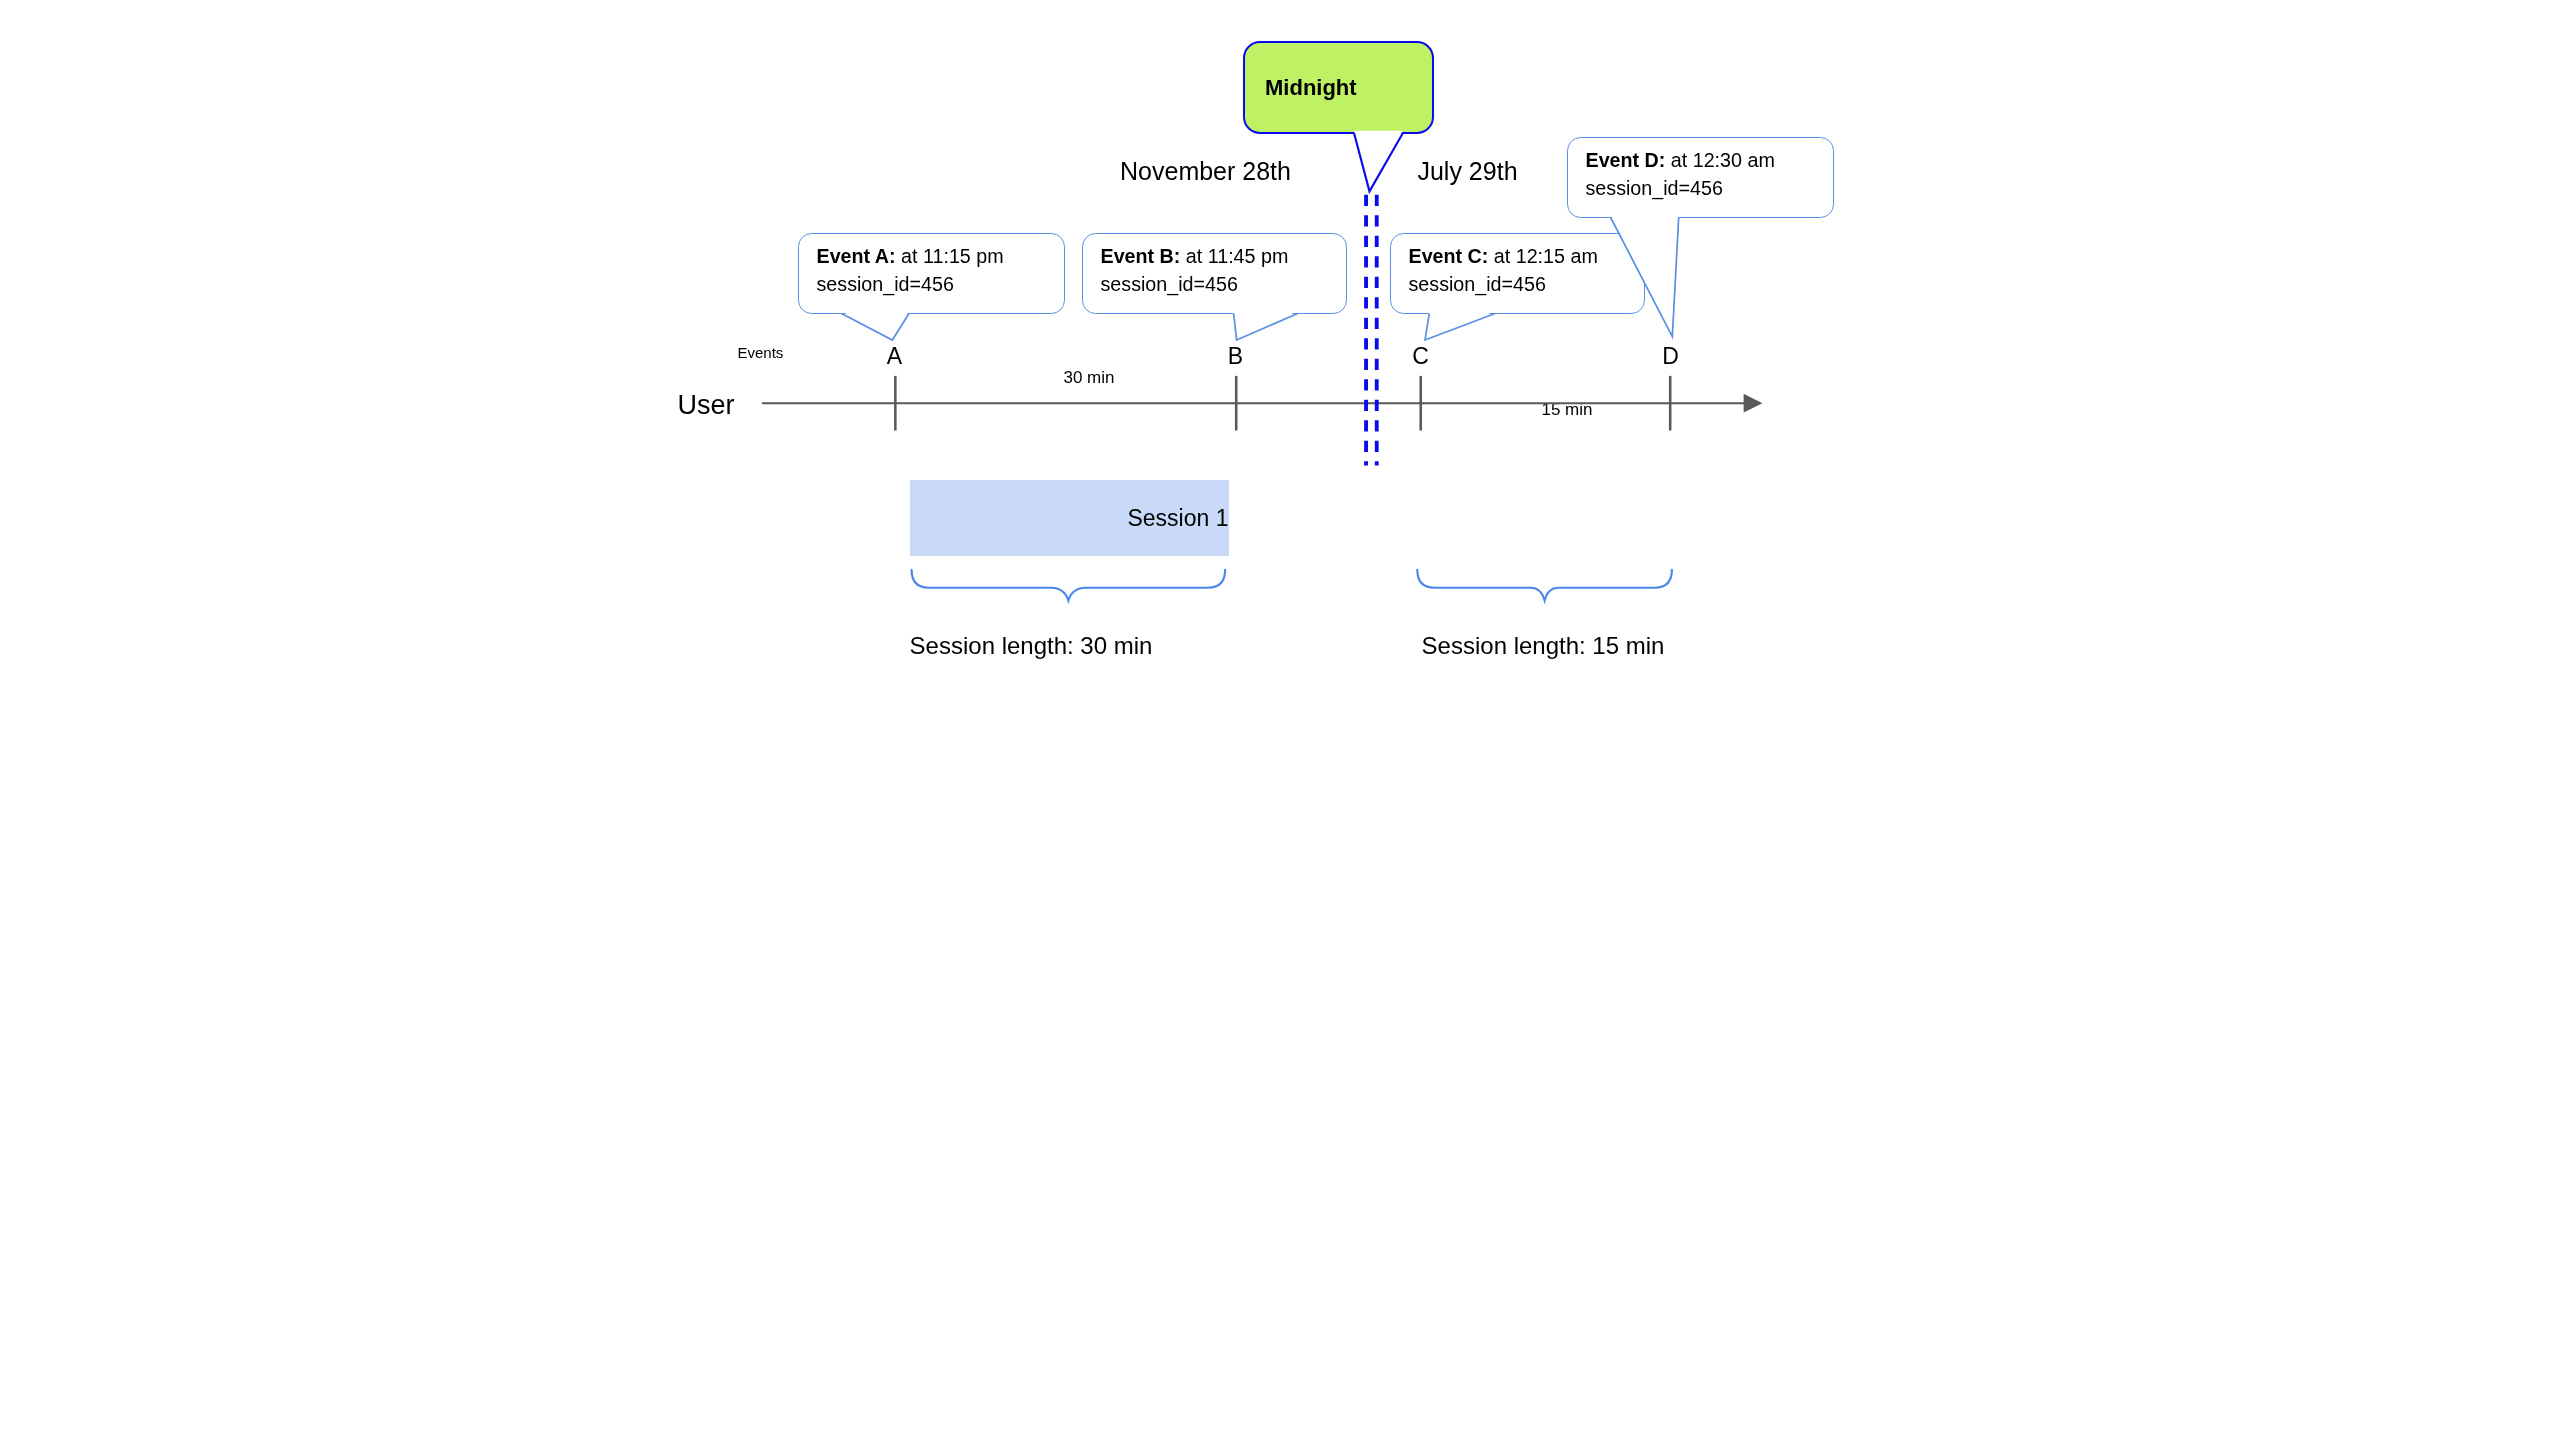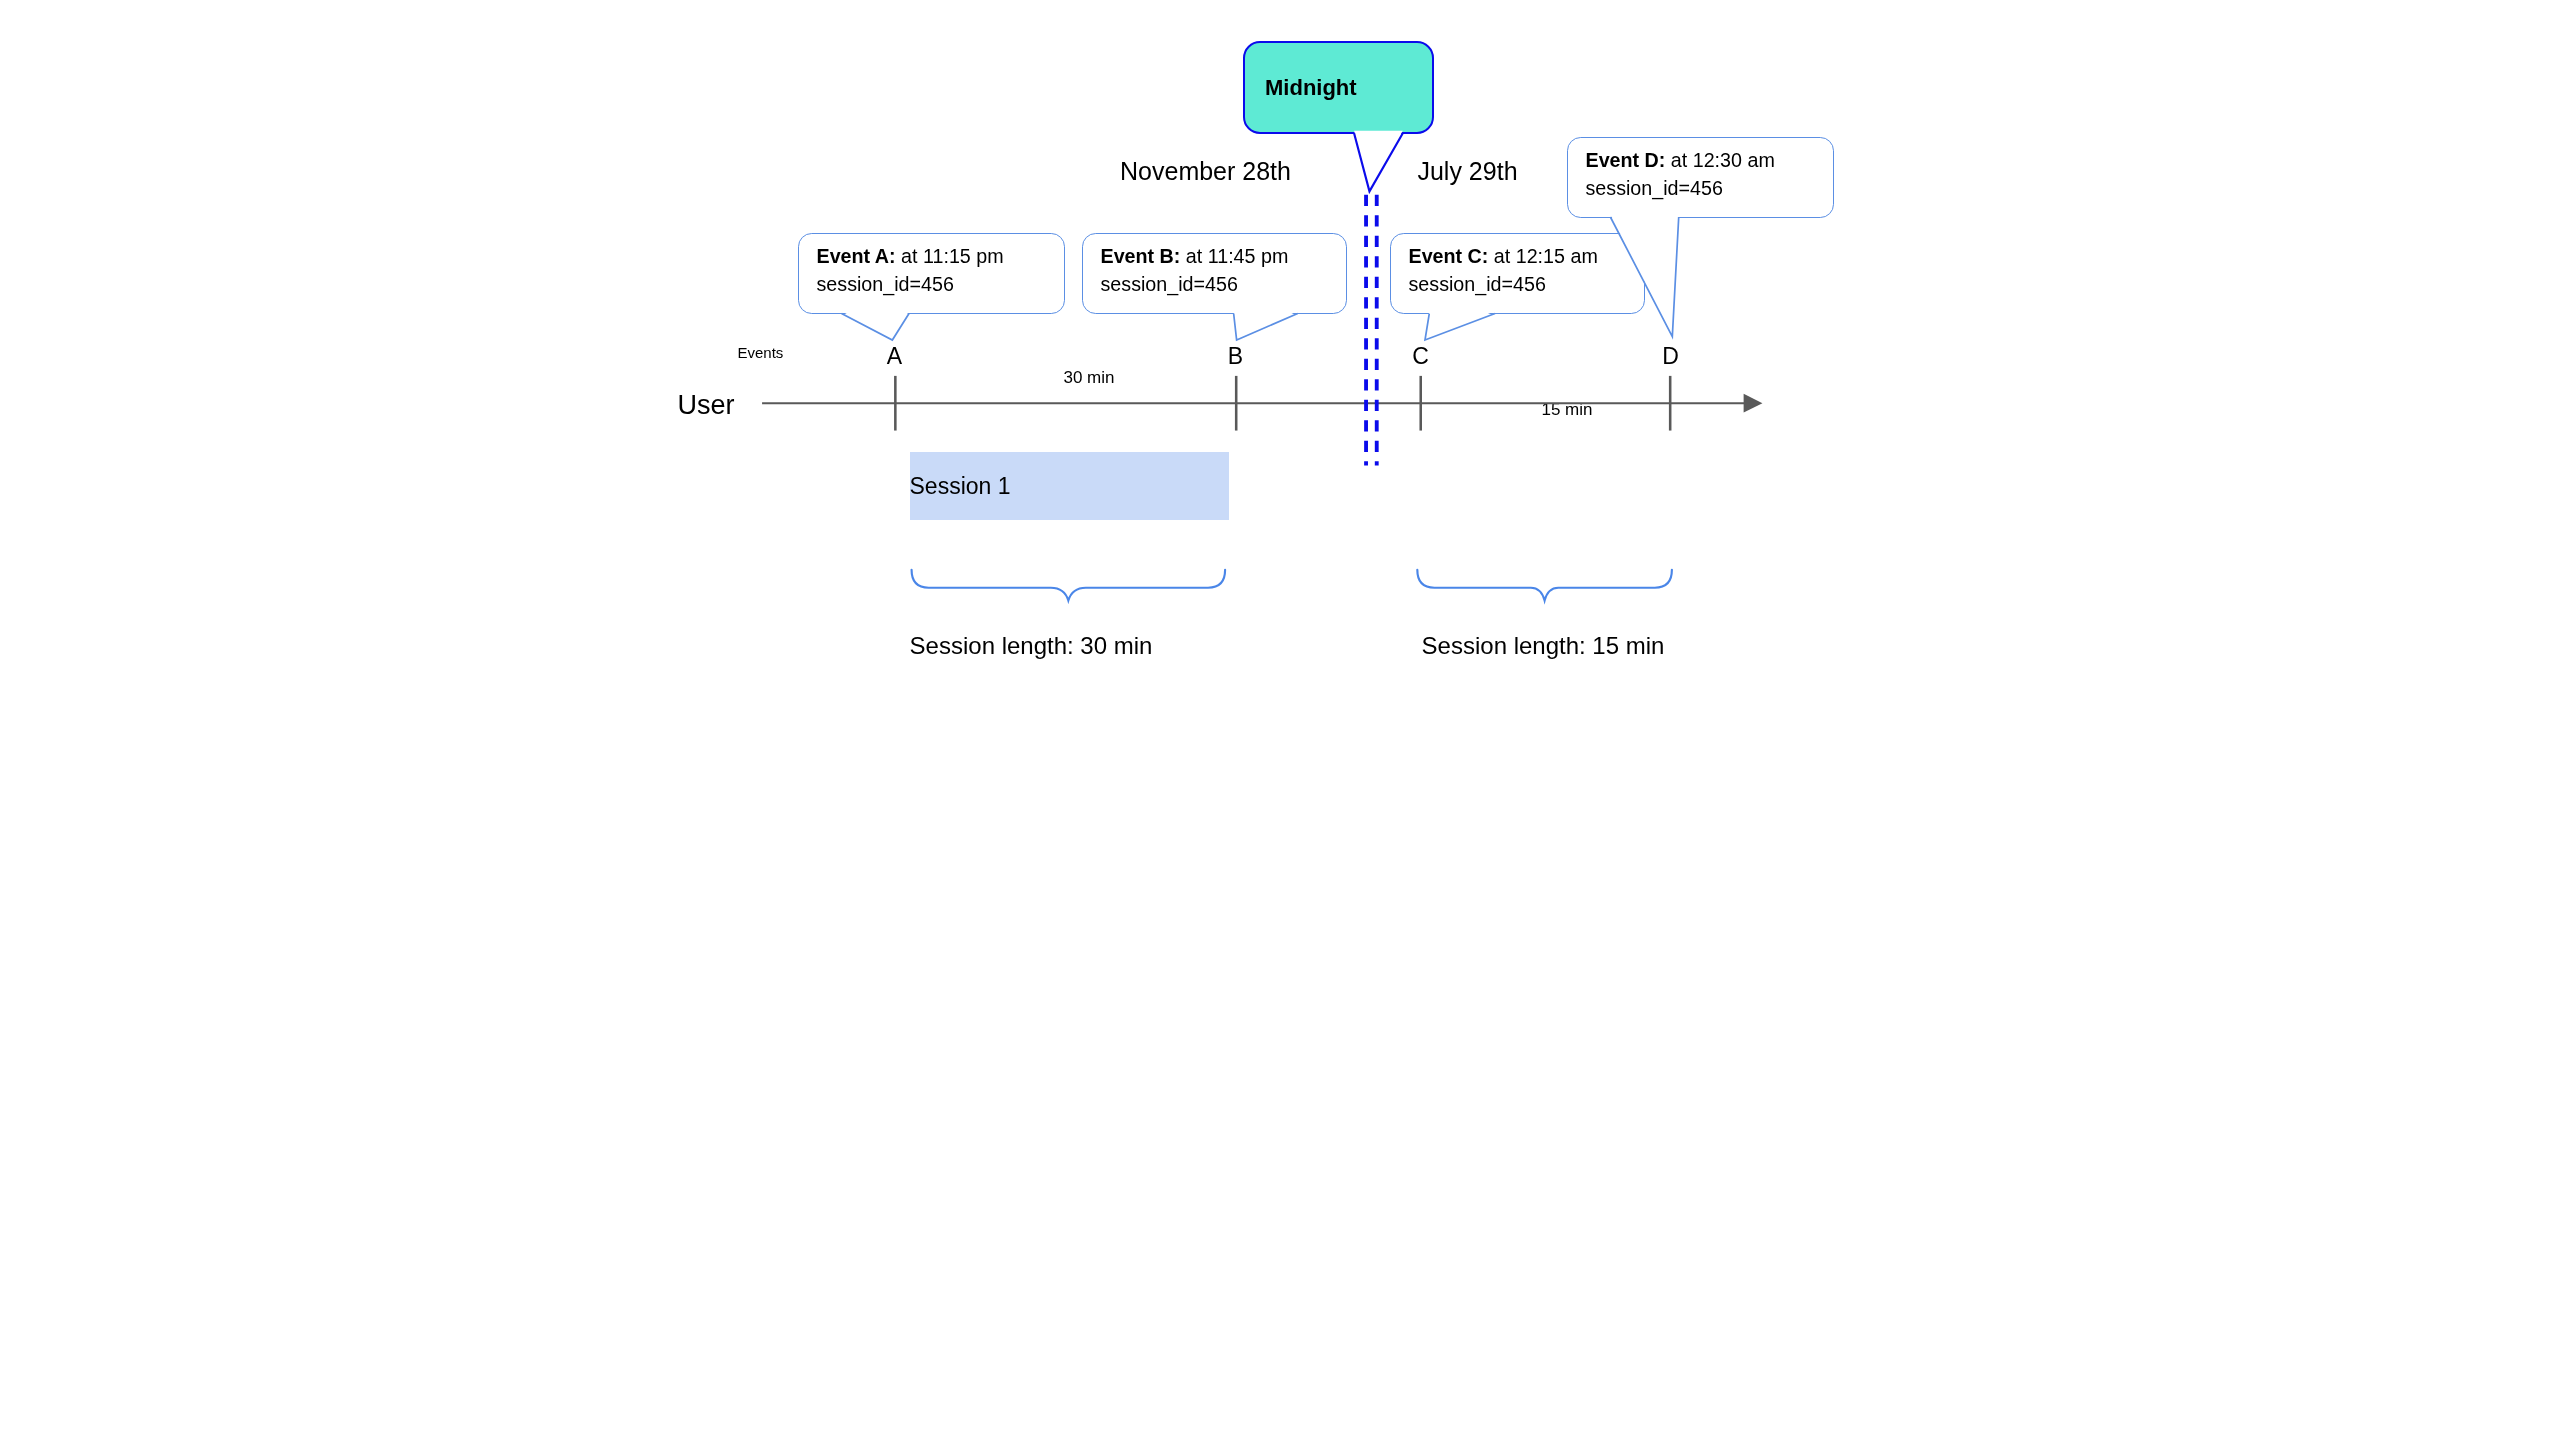--- a/index.html
+++ b/index.html
@@ -30,21 +30,21 @@
     top:156px;width:188px;
     font-size:25px;line-height:1.2;
     text-align:center;
     z-index:2;
   }
   
   .midnight-bubble{
     left:605px;top:41px;width:191px;height:93px;
     border:2.1px solid var(--accent-dark-blue);
     border-radius:17px;
-    background:#5eead4;
+    background:#bef264;
     display:flex;align-items:center;
     padding-left:20.5px;box-sizing:border-box;
     font-size:22px;font-weight:bold;
     z-index:2;
   }
   
   .event-bubble{
     border:1.7px solid var(--accent-blue);
     border-radius:13.7px;
     background:#ffffff;
@@ -66,23 +66,23 @@
     font-size:23px;z-index:2;
   }
   .tick-a{left:238px;} .tick-b{left:579px;} .tick-c{left:764px;} .tick-d{left:1014px;}
   .interval-label{
     top:368px;width:94px;text-align:right;
     font-size:17px;z-index:2;
   }
   .interval-1{left:383px;} .interval-2{left:861px;margin-top:32px;}
   
   .session-box{
-    top:452px;height:68px;
+    top:480px;height:76px;
     background:var(--session-fill);
-    display:flex;align-items:center;justify-content:flex-start;
+    display:flex;align-items:center;justify-content:flex-end;
     font-size:23px;
     z-index:2;
   }
   .session-1{left:272px;width:319px;}
   .session-2{left:778px;width:256px;}
   
   .session-length{
     top:632px;width:359px;text-align:center;
     font-size:24px;
     z-index:2;

